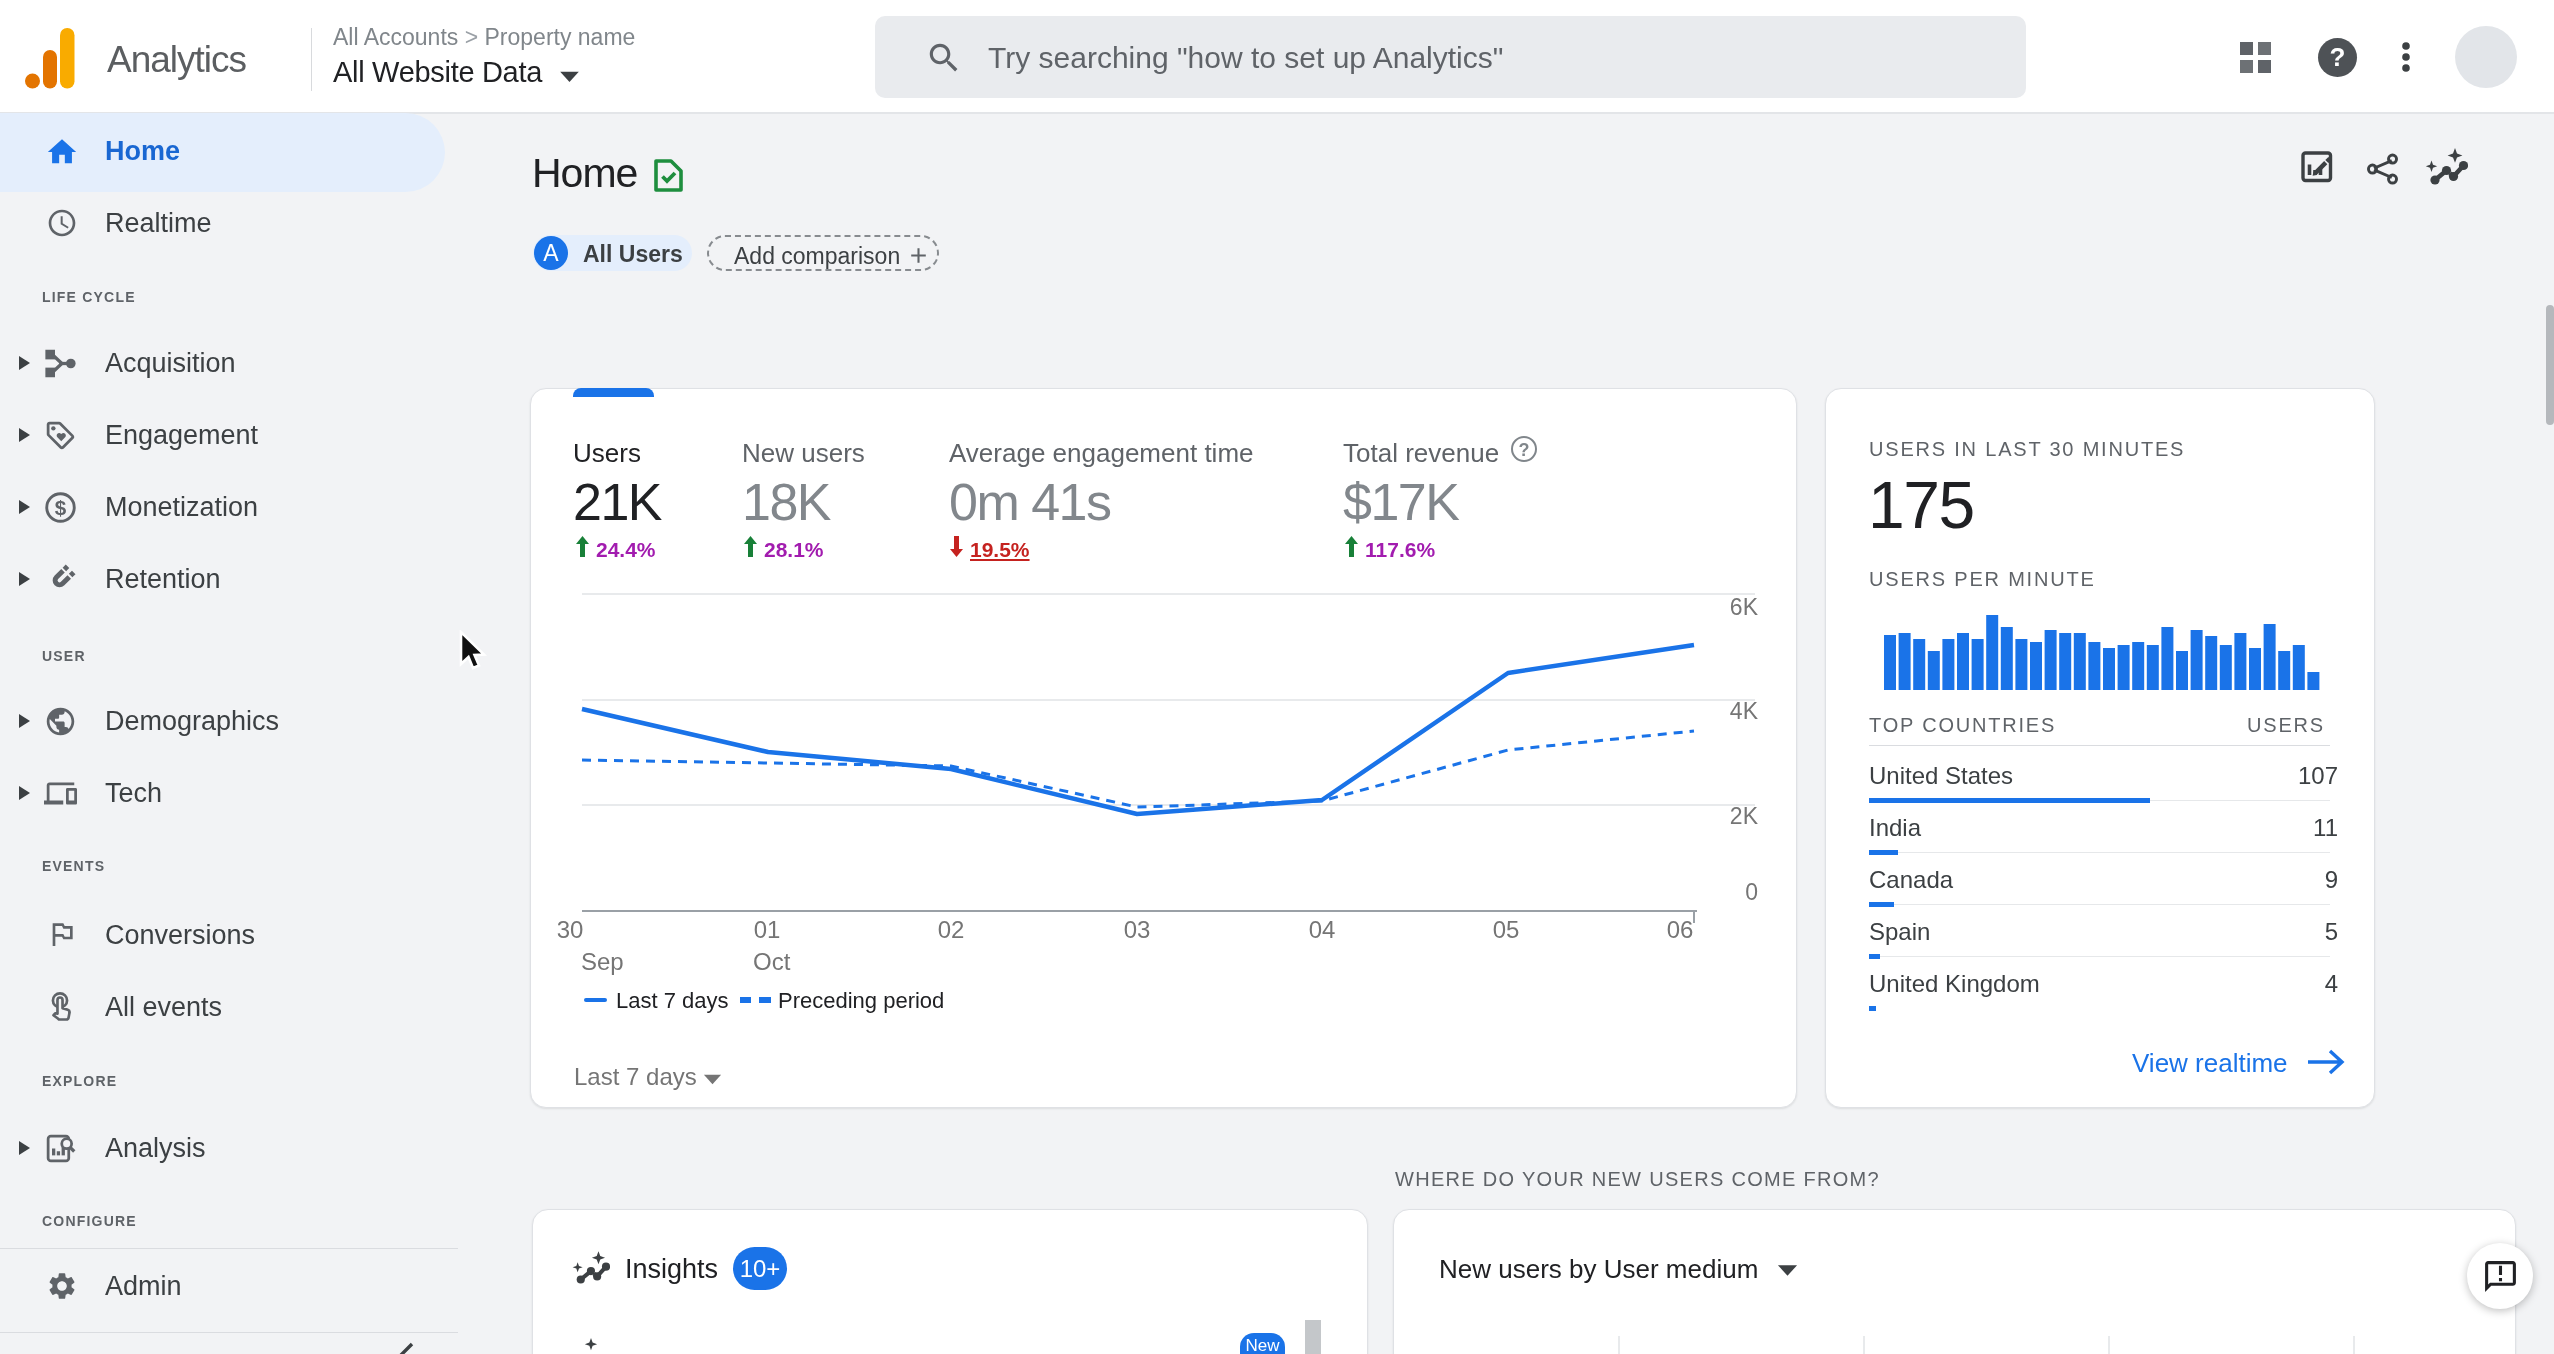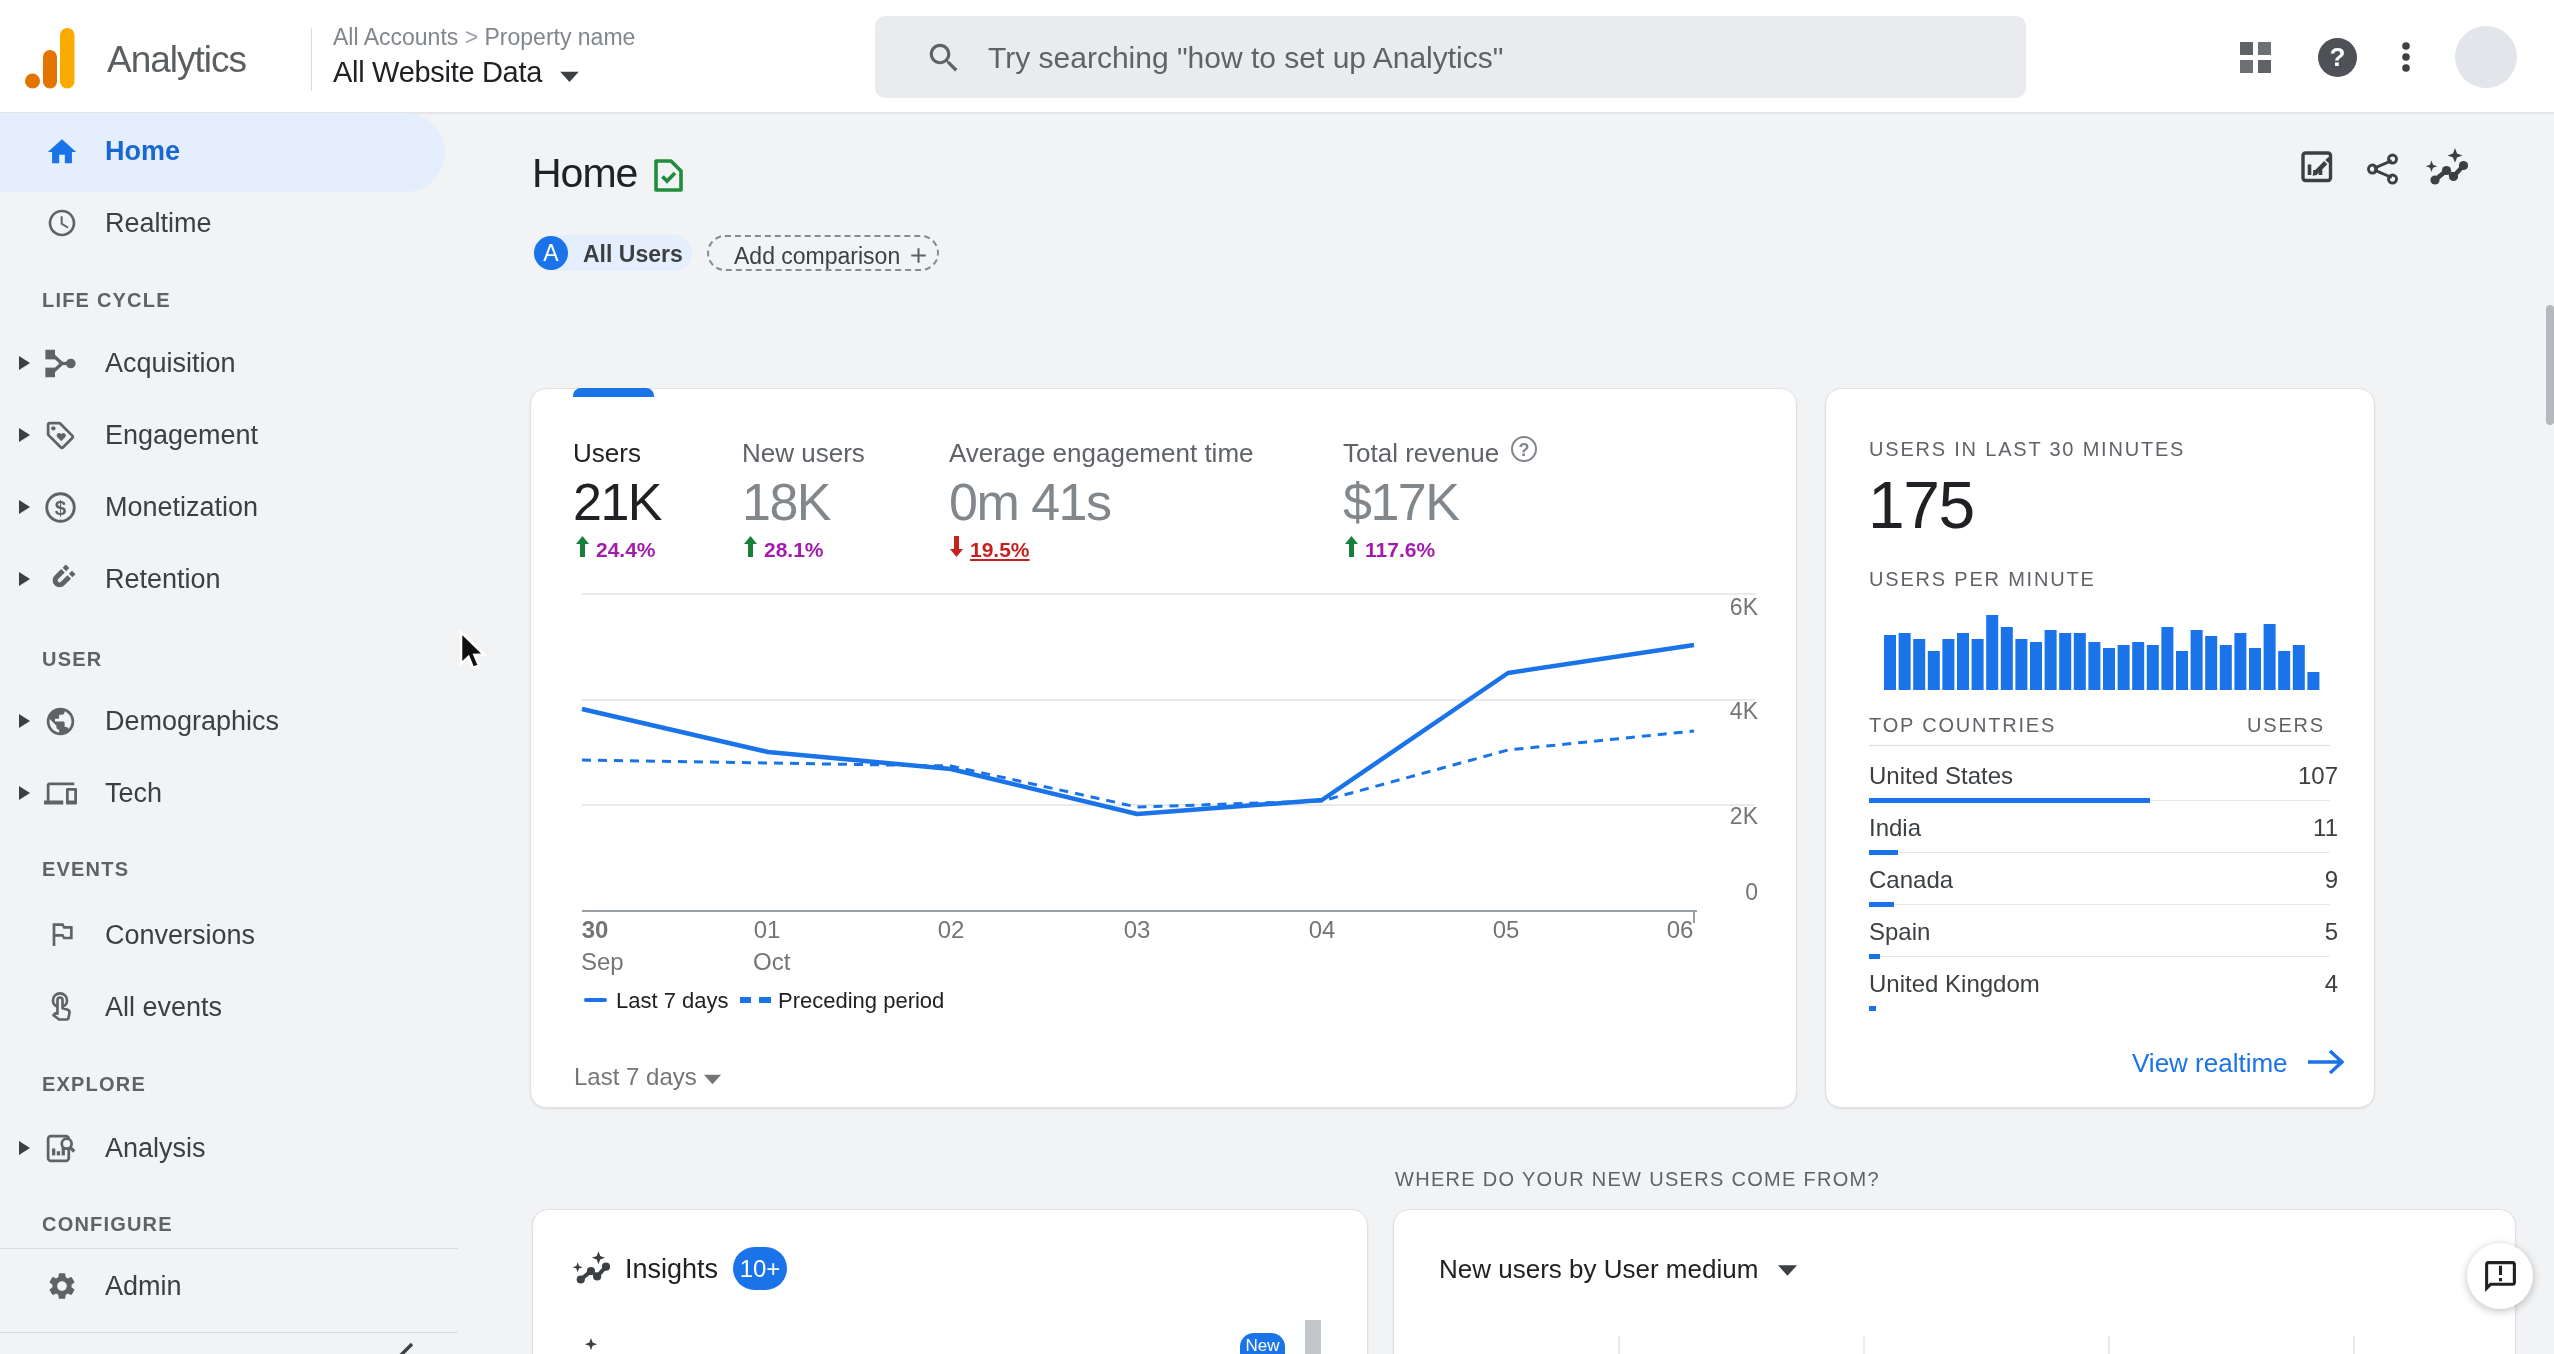--- a/index.html
+++ b/index.html
@@ -12,21 +12,21 @@
 #header { position:absolute; left:0; top:0; width:2554px; height:114px; background:#fff; border-bottom:2px solid #e3e5e8; }
 #brand { position:absolute; left:107px; top:39px; font-size:37px; color:#5b5e61; letter-spacing:-1px; }
 #hdiv { position:absolute; left:311px; top:28px; width:1px; height:63px; background:#d8dadd; }
 #crumb { position:absolute; left:333px; top:24px; font-size:23px; color:#80868b; }
 #prop { position:absolute; left:333px; top:56px; font-size:29px; color:#202124; letter-spacing:-0.3px; }
 #search { position:absolute; left:875px; top:16px; width:1151px; height:82px; background:#e9ebee; border-radius:10px; }
 #search .ph { position:absolute; left:113px; top:25px; font-size:30px; color:#5f6368; }
 
 #homepill { position:absolute; left:0; top:113px; width:445px; height:79px; background:#e4eefc; border-radius:0 40px 40px 0; }
 .navitem { position:absolute; left:105px; font-size:27px; color:#3c4043; }
-.navhead { position:absolute; left:42px; font-size:20px; font-weight:bold; color:#5f6368; letter-spacing:1.2px; }
+.navhead { position:absolute; left:42px; font-size:14px; font-weight:bold; color:#5f6368; letter-spacing:1.2px; }
 .navtri { position:absolute; left:19px; width:0; height:0; border-left:11px solid #3c4043; border-top:7px solid transparent; border-bottom:7px solid transparent; }
 .sdiv { position:absolute; left:0; width:458px; height:1px; background:#dadce0; }
 
 #title { position:absolute; left:532px; top:150px; font-size:41px; color:#202124; letter-spacing:-1px; }
 .chip { position:absolute; top:235px; height:36px; border-radius:18px; }
 #chip1 { left:533px; width:159px; background:#e4eefc; }
 #chip1 .a { position:absolute; left:1px; top:1px; width:34px; height:34px; border-radius:50%; background:#1a73e8; color:#fff; font-size:23px; text-align:center; line-height:34px; }
 #chip1 .t { position:absolute; left:50px; top:6px; font-size:23px; color:#3c4043;font-weight:bold; }
 #chip2 { left:707px; width:232px; border:2px dashed #878b8f; }
 #chip2 .t { position:absolute; left:25px; top:6px; font-size:23px; color:#3c4043; }
@@ -276,21 +276,21 @@
   </g>
   <line x1="52" y1="351" x2="1167" y2="351" stroke="#9aa0a6" stroke-width="2"></line>
   <line x1="1164" y1="351" x2="1164" y2="363" stroke="#9aa0a6" stroke-width="2"></line>
   <polyline fill="none" stroke="#1a73e8" stroke-width="3" stroke-dasharray="9 7" points="52,200 238,203 421,206 607,247 792,241 978,190 1164,171"></polyline>
   <polyline fill="none" stroke="#1a73e8" stroke-width="4.5" stroke-linejoin="round" points="52,149 238,192 421,209 607,254 792,240 978,113 1164,85"></polyline>
 </svg>
 <div class="ylab" style="left:1698px;top:594px;">6K</div>
 <div class="ylab" style="left:1698px;top:698px;">4K</div>
 <div class="ylab" style="left:1698px;top:803px;">2K</div>
 <div class="ylab" style="left:1698px;top:879px;">0</div>
-<div class="xlab" style="left:555px;top:916px;font-weight:bold;">30</div>
+<div class="xlab" style="left:530px;top:916px;">30</div>
 <div class="xlab" style="left:555px;top:948px;text-align:left;padding-left:26px;">Sep</div>
 <div class="xlab" style="left:727px;top:916px;">01</div>
 <div class="xlab" style="left:727px;top:948px;text-align:left;padding-left:26px;">Oct</div>
 <div class="xlab" style="left:911px;top:916px;">02</div>
 <div class="xlab" style="left:1097px;top:916px;">03</div>
 <div class="xlab" style="left:1282px;top:916px;">04</div>
 <div class="xlab" style="left:1466px;top:916px;">05</div>
 <div class="xlab" style="left:1640px;top:916px;">06</div>
 
 <div class="abs" style="left:584px;top:998px;width:23px;height:4px;background:#1a73e8;border-radius:2px;"></div>

